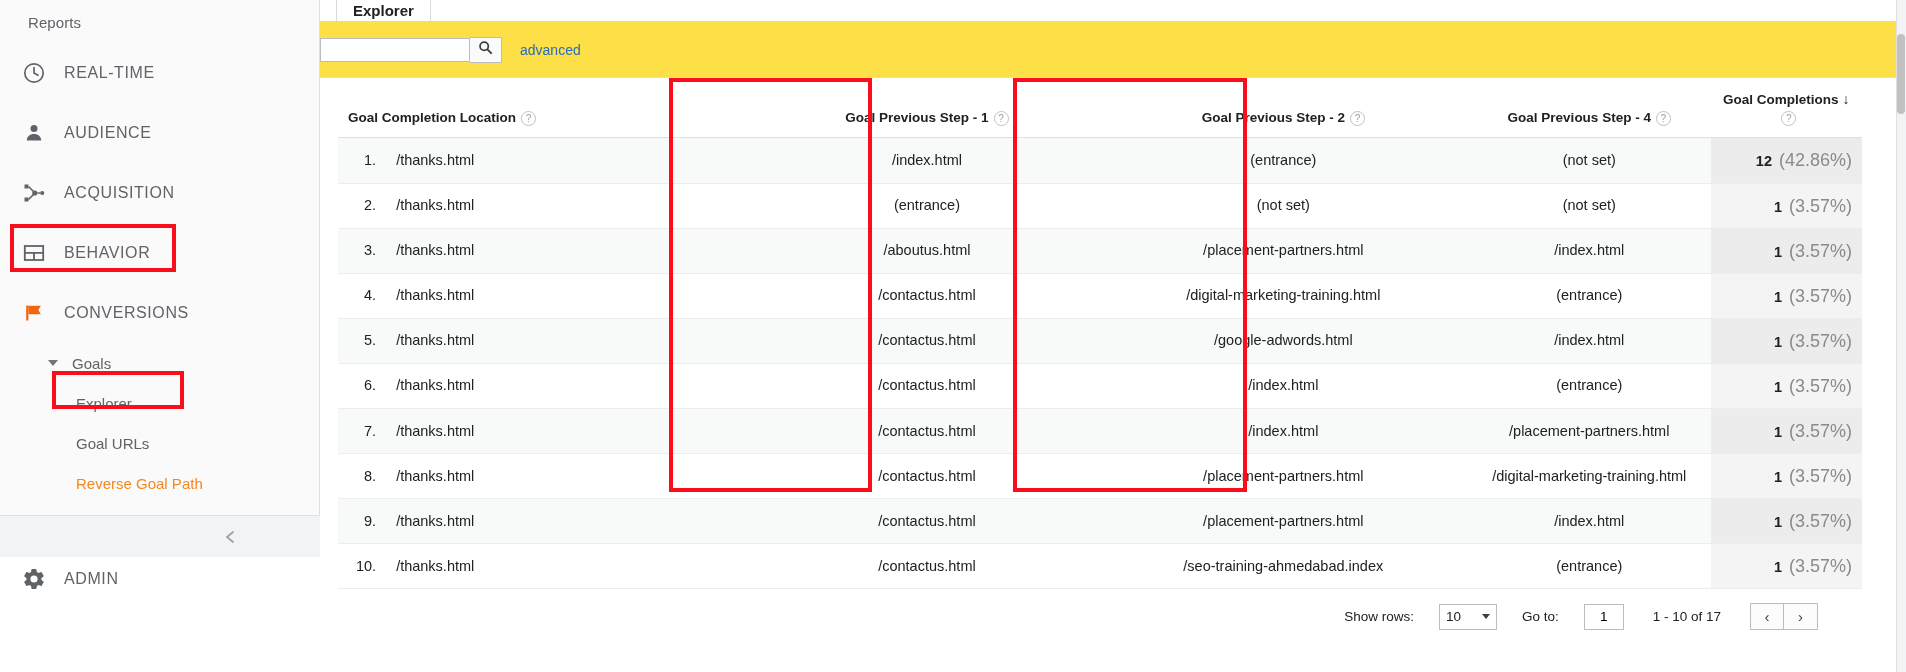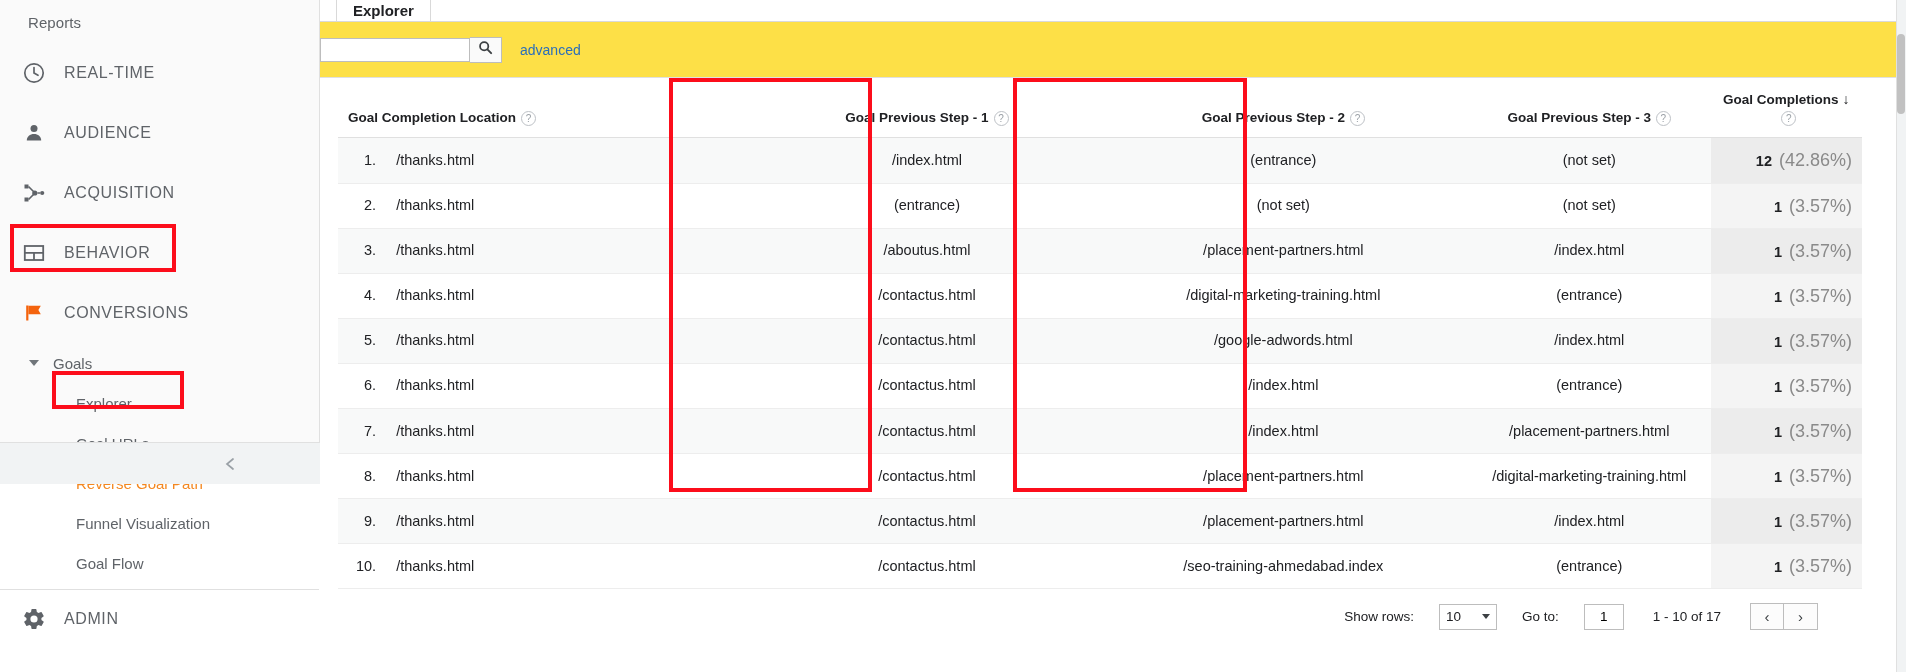--- a/index.html
+++ b/index.html
@@ -8,21 +8,21 @@
     width: 1906px; height: 672px;
     overflow: hidden;
     background: #ffffff;
     font-family: "Liberation Sans", sans-serif;
   }
   #app { position: relative; width: 1906px; height: 672px; display: flex; }
 
   
   #sidebar {
     width: 320px;
-    height: 484px;
+    height: 557px;
     background: #fafafa;
     border-right: 1px solid #e0e0e0;
     position: relative;
     flex: 0 0 320px;
   }
   .reports-label {
     color: #5f6368;
     font-size: 15px;
     padding: 14px 0 12px 28px;
     letter-spacing: .1px;
@@ -43,21 +43,21 @@
   }
   .nav-label {
     font-size: 16px;
     color: #5f6368;
     letter-spacing: .6px;
   }
   .sub-item {
     height: 40px;
     display: flex;
     align-items: center;
-    padding-left: 29px;
+    padding-left: 48px;
     font-size: 15px;
     color: #5f6368;
     cursor: pointer;
   }
   .sub-item.indent { padding-left: 76px; }
   .sub-item.active { color: #f4871f; }
   .caret {
     width: 0; height: 0;
     border-left: 5px solid transparent;
     border-right: 5px solid transparent;
@@ -329,23 +329,20 @@
       <span>Explorer</span>
     </div>
     <div class="sub-item indent">
       <span>Goal URLs</span>
     </div>
     <div class="sub-item indent active">
       <span>Reverse Goal Path</span>
     </div>
     <div class="sub-item indent">
       <span>Funnel Visualization</span>
-    </div>
-    <div class="sub-item indent">
-      <span>Goal Flow</span>
     </div>
 
     <div class="sidebar-divider"></div>
 
     <div class="nav-item" style="height:58px;">
       <span class="nav-icon">
         <svg width="24" height="24" viewBox="0 0 24 24">
           <path fill="#5f6368" d="M19.4 13c.04-.33.06-.66.06-1s-.02-.67-.06-1l2.1-1.6a.5.5 0 0 0 .12-.64l-2-3.46a.5.5 0 0 0-.6-.22l-2.47 1a7.3 7.3 0 0 0-1.73-1l-.38-2.6a.5.5 0 0 0-.5-.42h-4a.5.5 0 0 0-.5.42l-.38 2.6c-.62.25-1.2.59-1.73 1l-2.47-1a.5.5 0 0 0-.6.22l-2 3.46a.5.5 0 0 0 .12.64L4.5 11c-.04.33-.06.66-.06 1s.02.67.06 1l-2.1 1.6a.5.5 0 0 0-.12.64l2 3.46c.13.22.38.3.6.22l2.47-1c.53.41 1.11.75 1.73 1l.38 2.6c.04.24.25.42.5.42h4c.25 0 .46-.18.5-.42l.38-2.6c.62-.25 1.2-.59 1.73-1l2.47 1c.22.08.47 0 .6-.22l2-3.46a.5.5 0 0 0-.12-.64L19.4 13zM12 15.6A3.6 3.6 0 1 1 12 8.4a3.6 3.6 0 0 1 0 7.2z"></path>
         </svg>
       </span>
@@ -403,21 +400,21 @@
             <th class="th-l" colspan="2">
               <span>Goal Completion Location</span><span class="qmark">?</span>
             </th>
             <th class="th-c">
               <span>Goal Previous Step - 1</span><span class="qmark">?</span>
             </th>
             <th class="th-c">
               <span>Goal Previous Step - 2</span><span class="qmark">?</span>
             </th>
             <th class="th-c">
-              <span>Goal Previous Step - 3</span><span class="qmark">?</span>
+              <span>Goal Previous Step - 4</span><span class="qmark">?</span>
             </th>
             <th class="th-c">
               <span>Goal Completions</span><span class="sort-arrow">↓</span><br>
               <span class="qmark">?</span>
             </th>
           </tr>
         </thead>
         <tbody>
             <tr class="odd">
               <td class="idx">1.</td>

